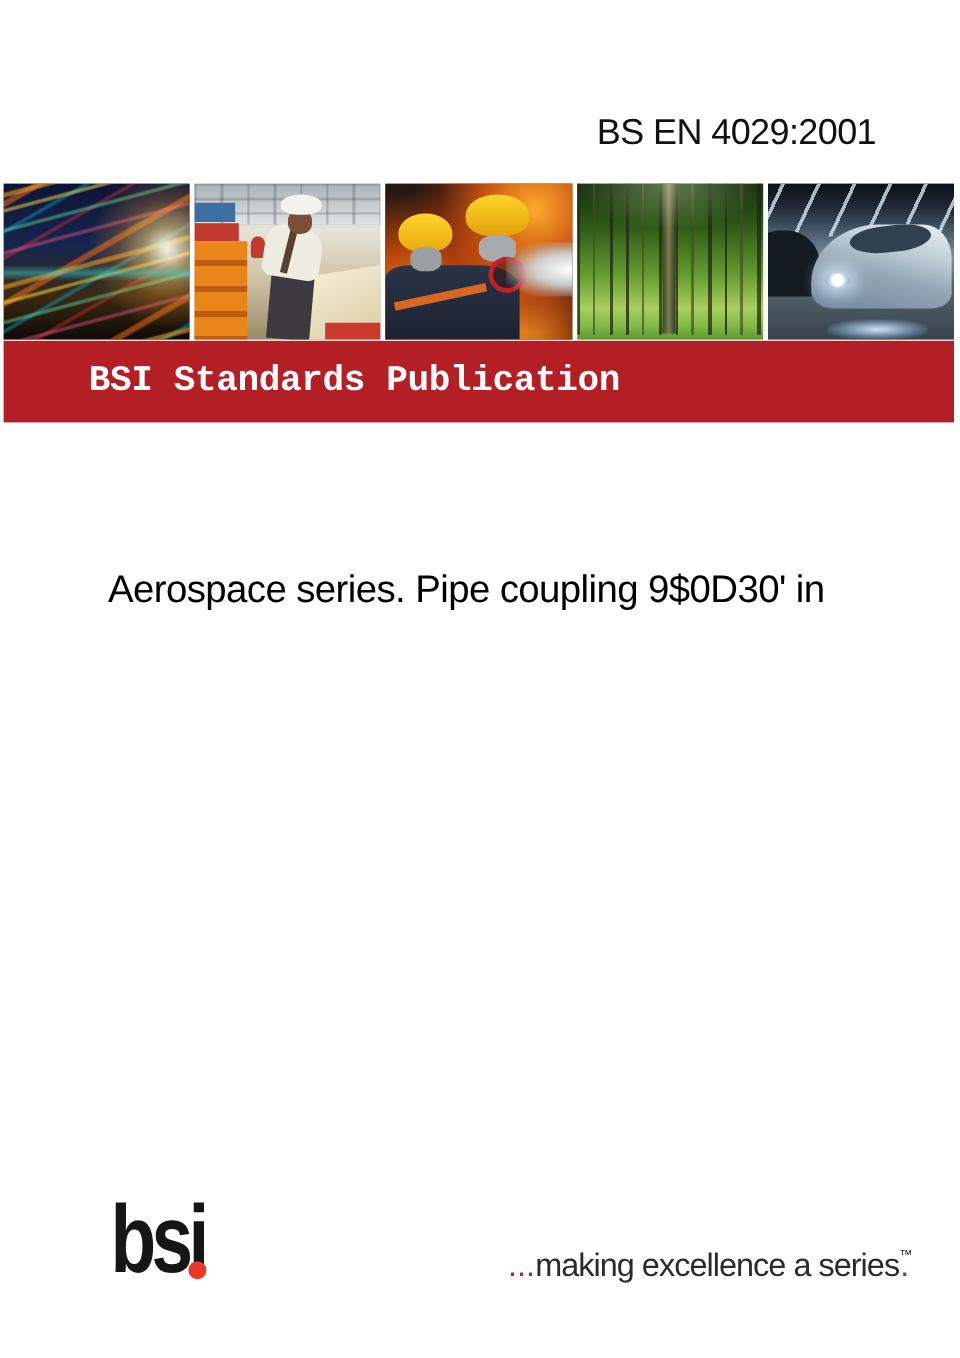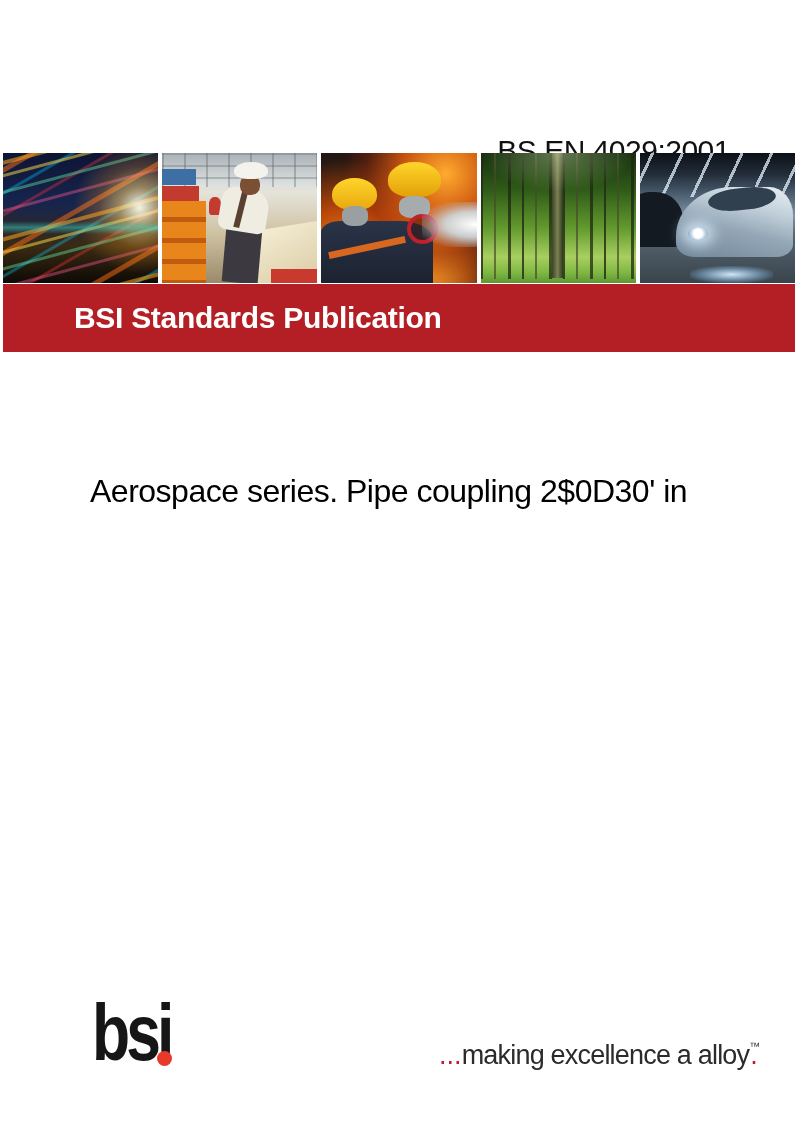--- a/index.html
+++ b/index.html
@@ -3,21 +3,21 @@
 <meta charset="utf-8">
 <style>
   html,body{margin:0;padding:0;background:#ffffff;}
   .page{
     position:relative;width:800px;height:1132px;background:#ffffff;overflow:hidden;
     font-family:"Liberation Sans",sans-serif;color:#1a1a1a;
   }
   
   .doc-number{
     position:absolute;top:94px;right:70px;
-    font-size:30px;letter-spacing:-0.5px;color:#111111;white-space:nowrap;margin-top:40px;
+    font-size:30px;letter-spacing:-0.5px;color:#111111;white-space:nowrap;
   }
   
   .banner{
     position:absolute;left:3px;top:153px;width:792px;height:130px;
     display:flex;gap:4px;background:#ffffff;
   }
   .photo{position:relative;flex:1;overflow:hidden;}
   .shape{position:absolute;}
   
   .p1{
@@ -100,21 +100,21 @@
     border-radius:48% 20% 14% 16% / 70% 40% 18% 20%;}
   .p5-windshield{right:12%;top:27%;width:44%;height:17%;background:#31404e;border-radius:50% / 60%;transform:rotate(-6deg);}
   .p5-headlight{right:56%;top:57%;width:13%;height:10%;border-radius:50%;
     background:radial-gradient(circle,#ffffff 0 35%, rgba(200,225,245,.8) 60%, transparent 100%);
     box-shadow:0 0 14px 6px rgba(220,240,255,.8);}
   .p5-glow{right:14%;bottom:0;width:54%;height:13%;
     background:radial-gradient(ellipse,rgba(215,238,255,.95),rgba(140,190,230,.45) 52%,transparent 78%);}
   
   .red-band{
     position:absolute;left:3px;top:284px;width:792px;height:68px;
-    background:#b41f25;display:flex;align-items:center;
+    background:#b41f25;display:flex;align-items:center;font-family:Liberation Mono, monospace;
   }
   .red-band .label{
     padding-left:71px;color:#ffffff;font-size:30px;font-weight:bold;letter-spacing:-0.3px;
   }
   
   .title{
     position:absolute;left:90px;top:465px;width:660px;
     font-size:32px;line-height:52px;letter-spacing:-0.5px;color:#000000;
   }
   
@@ -183,23 +183,23 @@
       <div class="shape p5-headlight"></div>
       <div class="shape p5-glow"></div>
     </div>
   </div>
 
   <div class="red-band">
     <div class="label">BSI Standards Publication</div>
   </div>
 
   <div class="title">
-    <div>Aerospace series. Pipe coupling 2$0D30' in</div>
+    <div>Aerospace series. Pipe coupling 9$0D30' in</div>
   </div>
 
   <div class="bsi-logo">
     <span class="text">bsi</span>
     <span class="dot"></span>
   </div>
 
-  <div class="tagline"><span class="dots">...</span><span>making excellence a alloy</span><span class="tm">™</span><span class="period">.</span></div>
+  <div class="tagline"><span class="dots">...</span><span>making excellence a series</span><span class="tm">™</span><span class="period">.</span></div>
 
 </div>
 
 </body></html>

